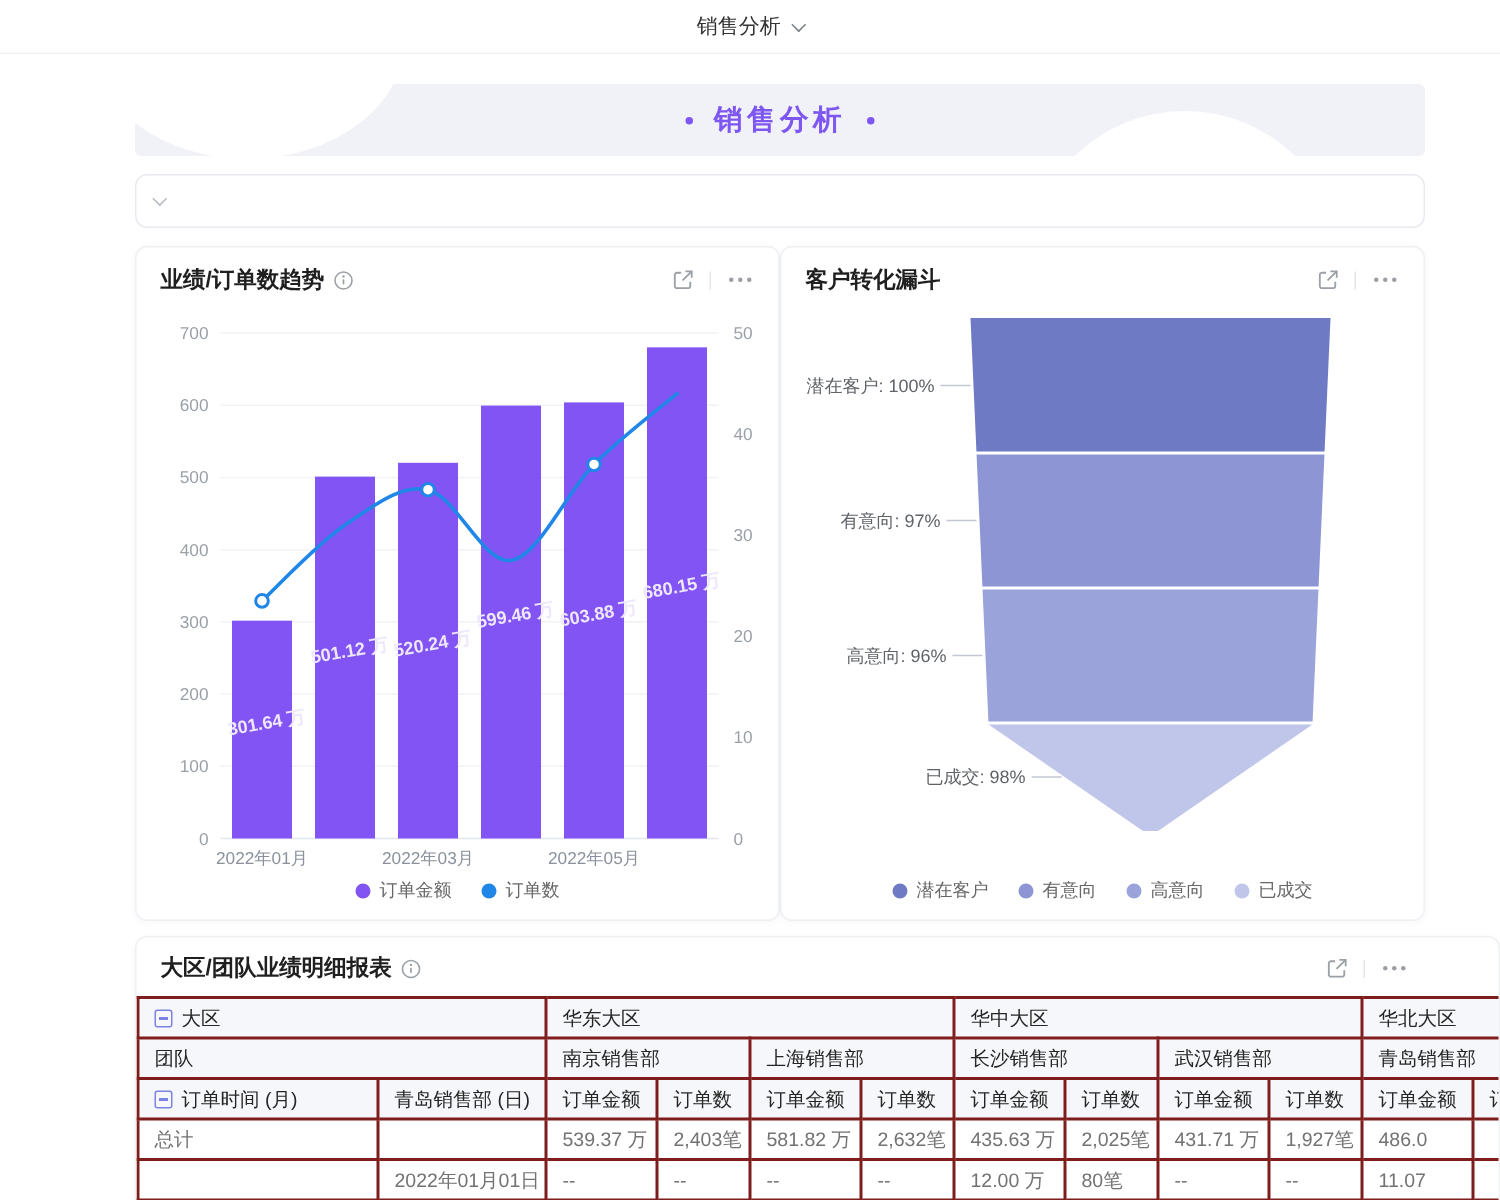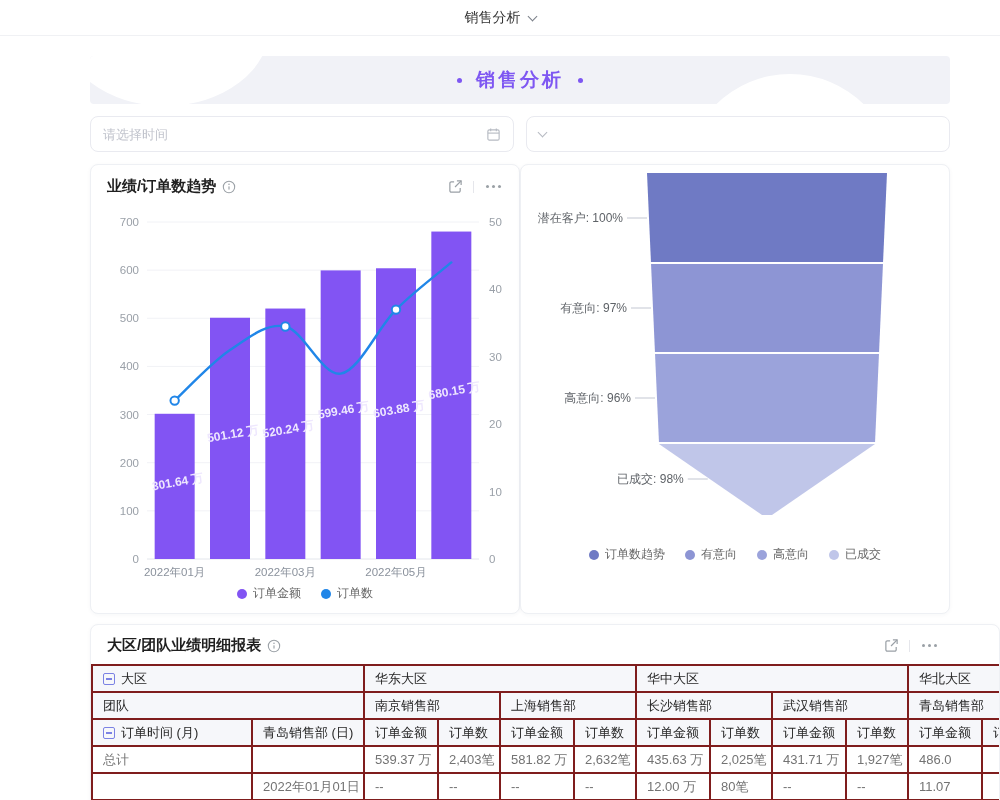--- a/index.html
+++ b/index.html
@@ -78,28 +78,20 @@
 <div class="content">
 
   <div class="banner">
     <span class="bdot"></span>
     <span class="banner-title">销售分析</span>
     <span class="bdot"></span>
   </div>
 
   <div class="filters">
     <div class="filter">
-      <input readonly="" placeholder="请选择时间" style="">
-      <svg width="15" height="15" viewBox="0 0 16 16" fill="none" stroke="#b6bac2" stroke-width="1.2">
-        <rect x="2" y="3" width="12" height="11" rx="1.5"></rect>
-          <path d="M2 6.5h12"></path>
-          <path d="M5 1.5v3M11 1.5v3"></path>
-      </svg>
-    </div>
-    <div class="filter">
       <span class="chev"></span>
     </div>
   </div>
 
   <div class="cards">
 
     <div class="card">
       <div class="card-head">
         <div class="card-title">
           <span>业绩/订单数趋势</span>
@@ -186,20 +178,38 @@
             </span>
             <span class="legend-item">
               <span class="legend-dot" style="background: rgb(32, 134, 232);"></span>
               <span>订单数</span>
             </span>
           </div>
       </div>
     </div>
 
     <div class="card">
+      <div class="card-head">
+        <div class="card-title">
+          <span>客户转化漏斗</span>
+        </div>
+        <div class="card-actions">
+          <svg width="15" height="15" viewBox="0 0 16 16" fill="none" stroke="#9aa0a6" stroke-width="1.3">
+            <path d="M13 9.5v3A1.5 1.5 0 0 1 11.5 14h-8A1.5 1.5 0 0 1 2 12.5v-8A1.5 1.5 0 0 1 3.5 3h3"></path>
+            <path d="M9.5 2H14v4.5"></path>
+              <path d="M14 2L7.5 8.5"></path>
+          </svg>
+          <span class="vdiv"></span>
+          <span class="dots">
+              <i></i>
+              <i></i>
+              <i></i>
+            </span>
+        </div>
+      </div>
       <div class="chart-body">
         <svg id="funnel-svg" width="416" height="368" viewBox="0 0 416 368">
             <g>
               <polygon points="126,8 366,8 362.0484,97 129.95159999999998,97" fill="#6f7ac4"></polygon>
               <polygon points="130.0404,99 361.9596,99 358.05240000000003,187 133.9476,187" fill="#8d95d4"></polygon>
               <polygon points="134.03640000000001,189 357.9636,189 354.0564,277 137.9436,277" fill="#9ba3db"></polygon>
               <polygon points="137.988,279 354.012,279 251,350 241,350" fill="#c0c6e9"></polygon>
             </g>
             <g font-size="12" fill="#5f6368">
               <text x="101.998" y="57" text-anchor="end">潜在客户: 100%</text>
@@ -208,21 +218,21 @@
               <line x1="109.994" x2="129.994" y1="143" y2="143" stroke="#c3c7d2" stroke-width="1"></line>
               <text x="109.99000000000001" y="237" text-anchor="end">高意向: 96%</text>
               <line x1="113.99000000000001" x2="133.99" y1="233" y2="233" stroke="#c3c7d2" stroke-width="1"></line>
               <text x="162.76264788732394" y="318" text-anchor="end">已成交: 98%</text>
               <line x1="166.76264788732394" x2="186.76264788732394" y1="314" y2="314" stroke="#c3c7d2" stroke-width="1"></line>
             </g>
           </svg>
         <div class="legend" id="funnel-legend">
             <span class="legend-item">
               <span class="legend-dot" style="background: rgb(111, 122, 196);"></span>
-              <span>订单数趋势</span>
+              <span>潜在客户</span>
             </span>
             <span class="legend-item">
               <span class="legend-dot" style="background: rgb(141, 149, 212);"></span>
               <span>有意向</span>
             </span>
             <span class="legend-item">
               <span class="legend-dot" style="background: rgb(155, 163, 219);"></span>
               <span>高意向</span>
             </span>
             <span class="legend-item">

